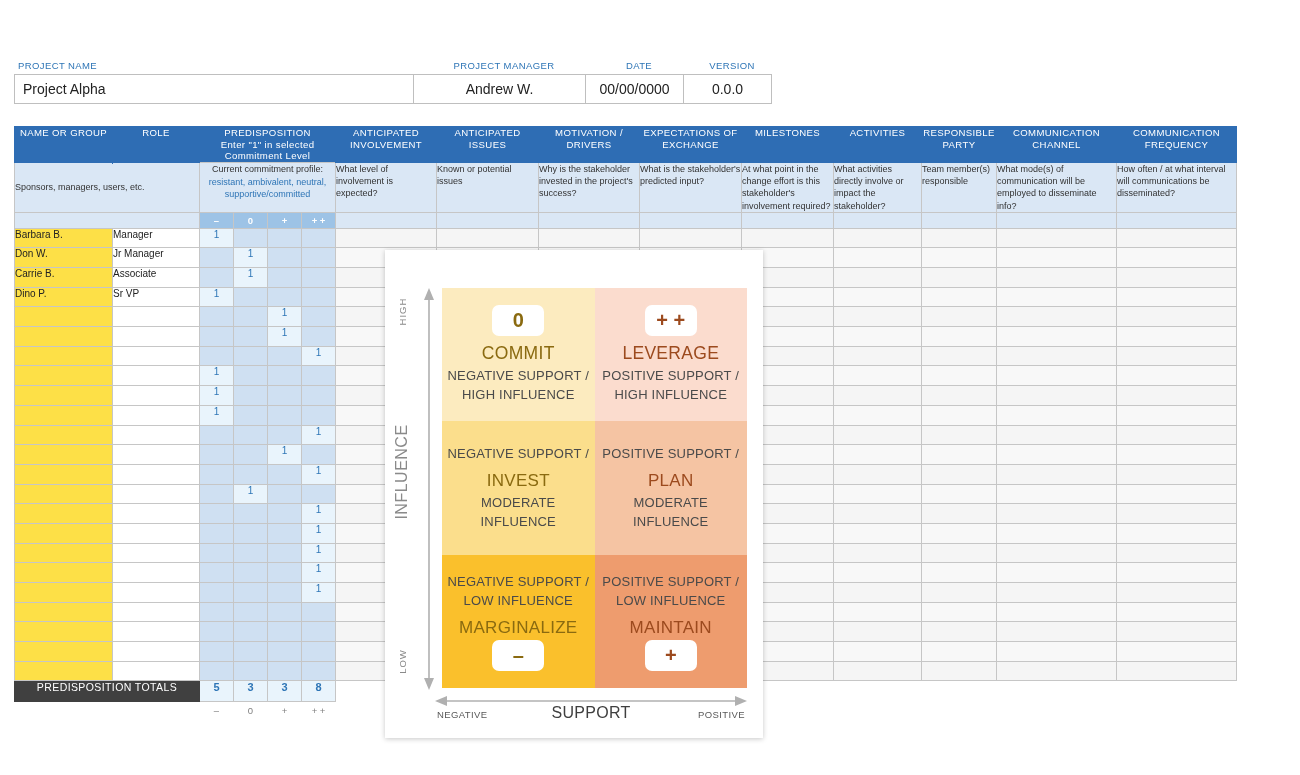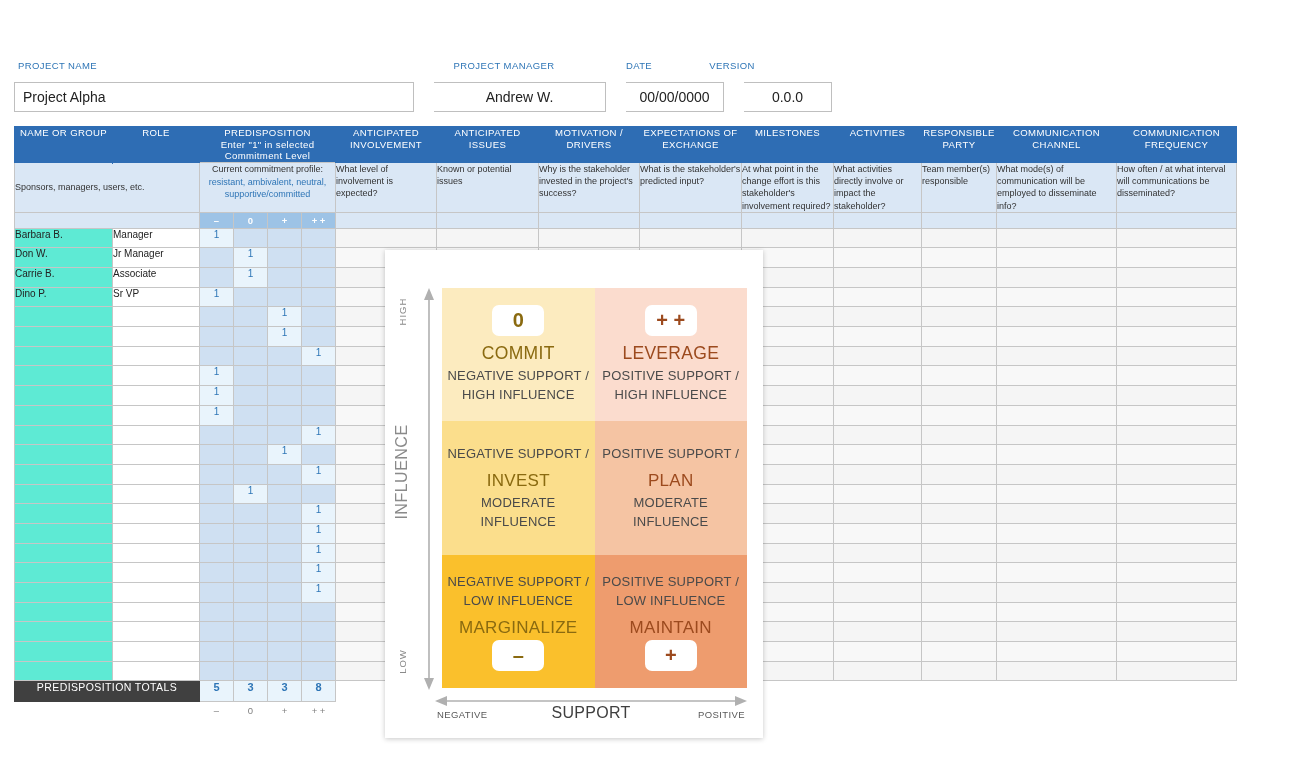--- a/index.html
+++ b/index.html
@@ -26,21 +26,21 @@
   .meta-labels{display:flex;height:14px;}
   .meta-labels div{
     font-size:9.5px;color:#2E75B6;letter-spacing:.4px;
     display:flex;align-items:center;
   }
   .ml-name{width:400px;padding-left:4px;}
   .ml-pm{width:172px;justify-content:center;}
   .ml-date{width:98px;justify-content:center;}
   .ml-ver{width:88px;justify-content:center;}
 
-  .meta-boxes{display:flex;margin-top:10px;gap:20px;}
+  .meta-boxes{display:flex;margin-top:2px;}
   .meta-boxes div{
     border:1px solid #bfbfbf;
     height:30px;box-sizing:border-box;
     display:flex;align-items:center;
     font-size:14px;color:#222;
     background:#fff;
   }
   .mb-name{width:400px;padding-left:8px;}
   .mb-pm{width:172px;justify-content:center;border-left:none !important;background:#f7f7f7;}
   .mb-date{width:98px;justify-content:center;border-left:none !important;background:#f7f7f7;}
@@ -79,21 +79,21 @@
     font-size:9px;line-height:1.38;color:#2E75B6;
     padding:6px 4px 2px 4px;vertical-align:top;
   }
   .signrow td{
     background:#9DC3E6;color:#ffffff;
     text-align:center;font-size:9.5px;font-weight:bold;
     height:15px;line-height:15px;padding:0;
   }
 
   .drow td{height:19.7px;font-size:10px;}
-  .cell-name{background:#5eead4;padding-left:7px;color:#222;vertical-align:middle;}
+  .cell-name{background:#fde047;padding-left:7px;color:#222;vertical-align:middle;}
   .cell-role{background:#ffffff;padding-left:7px;color:#222;vertical-align:middle;}
   .pcell{background:#CFE0F2;text-align:center;vertical-align:middle;color:#2E75B6;font-size:10px;}
   .pcell.on{background:#E9F4FC;}
   .ecell{background:#F5F5F5;}
   .ecell.alt{background:#F8F8F8;}
 
   .totals td{height:21px;}
   .tot-label{
     background:#404040;color:#ffffff;
     text-align:center;font-size:10.5px;letter-spacing:.4px;

